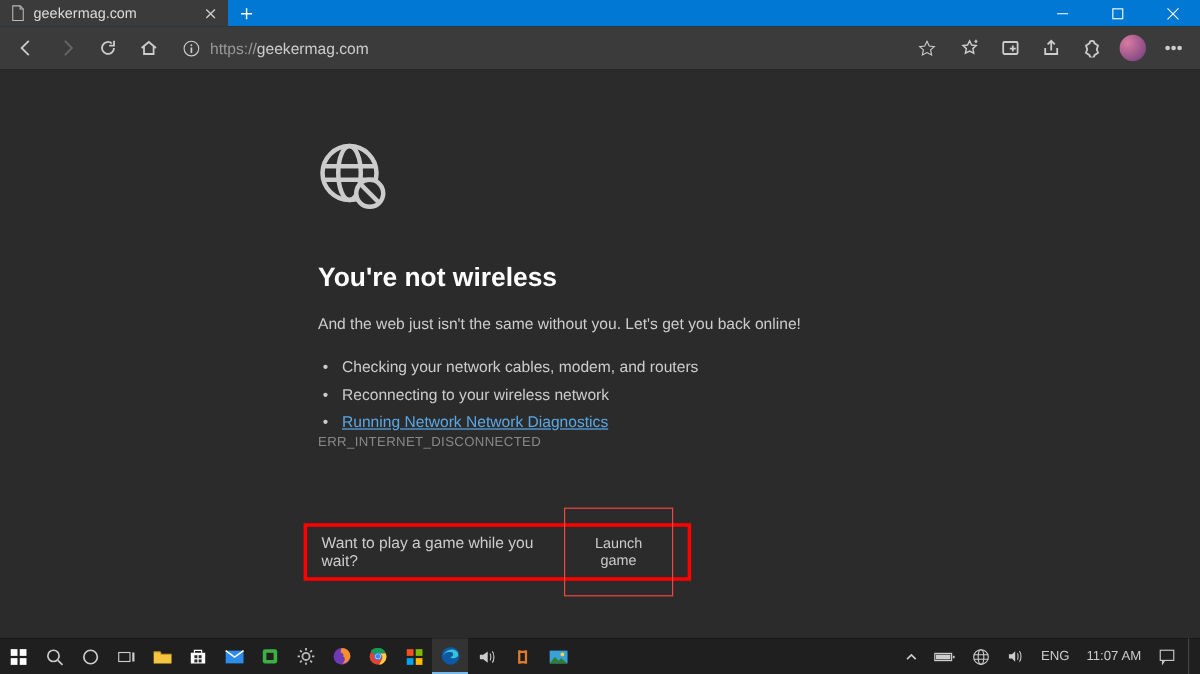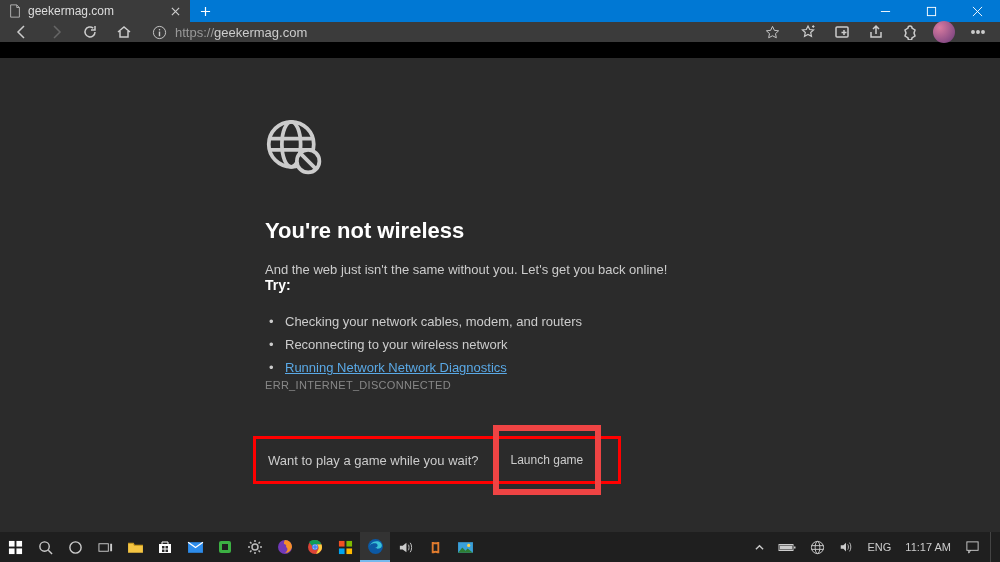--- a/index.html
+++ b/index.html
@@ -10,21 +10,21 @@
   .tab { width: 190px; background: #3b3b3b; display: flex; align-items: center; padding: 0 8px; gap: 6px; }
   .tab .favicon { width: 14px; height: 14px; display:flex; align-items:center; justify-content:center; }
   .tab .title { flex: 1; white-space: nowrap; overflow: hidden; text-overflow: ellipsis; color: #ddd; }
   .tab .close { width: 14px; height: 14px; color:#ccc; display:flex; align-items:center; justify-content:center; cursor:pointer; }
   .newtab { width: 30px; display:flex; align-items:center; justify-content:center; cursor:pointer; }
   .titlebar-spacer { flex: 1; }
   .winctl { width: 46px; display:flex; align-items:center; justify-content:center; cursor:pointer; }
   .winctl svg { stroke:#fff; stroke-width:1; fill:none; }
 
   
-  .toolbar { height: 20px; background: #3b3b3b; display:flex; align-items:center; padding: 0 6px; gap:2px; }
+  .toolbar { height: 36px; background: #3b3b3b; display:flex; align-items:center; padding: 0 6px; gap:2px; }
   .tbtn { width: 32px; height: 32px; display:flex; align-items:center; justify-content:center; color:#ccc; cursor:pointer; border-radius:2px; }
   .tbtn.disabled { color:#666; cursor:default; }
   .addrwrap { flex:1; height:28px; display:flex; align-items:center; border-radius:14px; padding:0 10px; gap:8px; color:#ccc; font-size:13px; }
   .addrwrap .protohost { color:#ccc; white-space:nowrap; }
   .addrwrap .protohost .proto { color:#999; }
   .addr-spacer { flex:1; }
   .avatar { width:22px; height:22px; border-radius:50%; background: radial-gradient(circle at 30% 30%, #d97ba0, #6b3a7a); }
   .tbtn svg { width:16px; height:16px; stroke:#ccc; fill:none; stroke-width:1.5; }
   .tbtn.disabled svg { stroke:#666; }
 
@@ -34,23 +34,23 @@
   .bigicon { width:60px; height:60px; color:#ccc; margin-bottom:40px; }
   .errorwrap h1 { color:#fff; font-size:22px; font-weight:600; margin-bottom:18px; }
   .errorwrap .subtitle { font-size:13px; color:#ccc; }
   .errorwrap .tryhdr { font-size:14px; font-weight:600; color:#fff; margin-bottom:12px; }
   .errorwrap ul { list-style:none; font-size:13px; color:#ccc;margin-top:17px; }
   .errorwrap ul li { padding:4px 0 4px 20px; position:relative; }
   .errorwrap ul li::before { content:"•"; position:absolute; left:4px; color:#ccc; }
   .errorwrap ul li a { color:#5aa9e6; text-decoration:underline; cursor:pointer; }
   .errcode { font-size:11px; color:#888; letter-spacing:0.3px; }
 
-  .gamebox { position:absolute; left:253px; top:378px; width:368px; height:48px; border:3px solid #ff0000; display:flex; align-items:center; padding:0 12px; gap:14px; }
+  .gamebox { position:absolute; left:253px; top:378px; width:323px; height:48px; border:3px solid #ff0000; display:flex; align-items:center; padding:0 12px; gap:14px; }
   .gamebox .prompt { font-size:13px; color:#ccc; }
-  .gamebox button { background:transparent; border:6px solid #ef4444; color:#ccc; font-size:12px; padding:22px 12px; cursor:pointer; font-family:inherit; }
+  .gamebox button { background:transparent; border:1px solid #ef4444; color:#ccc; font-size:12px; padding:22px 12px; cursor:pointer; font-family:inherit; }
 
   
   .taskbar { position:absolute; left:0; right:0; bottom:0; height:30px; background:#1f1f1f; display:flex; align-items:center; color:#ccc; font-size:11px;gap:43px; }
   .tleft { display:flex; align-items:center; height:100%; }
   .tleft .titem { width:30px; height:30px; display:flex; align-items:center; justify-content:center; cursor:pointer; }
   .tleft .titem.active { border-bottom:2px solid #76b9ed; background:#333; }
   .tright { margin-left:auto; display:flex; align-items:center; height:100%; gap:6px; padding-right:4px; }
   .tright .ritem { height:30px; display:flex; align-items:center; justify-content:center; padding:0 4px; cursor:pointer; }
   .showdesktop { width:6px; height:30px; border-left:1px solid #444; cursor:pointer; }
 
@@ -184,21 +184,20 @@
       <svg viewBox="0 0 64 64" width="60" height="60">
         <circle cx="28" cy="28" r="24" stroke="#ccc" stroke-width="4" fill="none"></circle>
         <ellipse cx="28" cy="28" rx="10" ry="24" stroke="#ccc" stroke-width="4" fill="none"></ellipse>
         <path d="M6 22h44M6 34h44" stroke="#ccc" stroke-width="4" fill="none"></path>
         <circle cx="46" cy="46" r="12" stroke="#ccc" stroke-width="4" fill="#2b2b2b"></circle>
         <path d="M38 38l16 16" stroke="#ccc" stroke-width="4"></path>
       </svg>
     </div>
     <h1>You're not wireless</h1>
     <div class="subtitle">And the web just isn't the same without you. Let's get you back online!</div>
-    <div class="tryhdr">Try:</div>
     <ul>
       <li>Checking your network cables, modem, and routers</li>
       <li>Reconnecting to your wireless network</li>
       <li>
         <a>Running Network Network Diagnostics</a>
       </li>
     </ul>
     <div class="errcode">ERR_INTERNET_DISCONNECTED</div>
   </div>
 
@@ -340,21 +339,21 @@
         </svg>
     </div>
     <div class="ritem">
       <svg viewBox="0 0 16 16" width="14" height="14">
           <path d="M2 6h3l3-3v10l-3-3H2z" fill="#ccc"></path>
           <path d="M10 5c1 1 1 5 0 6M12 3c2 2 2 8 0 10" stroke="#ccc" fill="none"></path>
         </svg>
     </div>
     <div class="ritem" style="font-size:11px;">ENG</div>
     <div class="ritem">
-      <span>11:17 AM</span>
+      <span>11:07 AM</span>
     </div>
     <div class="ritem">
       <svg viewBox="0 0 16 16" width="15" height="15">
           <rect x="2" y="2" width="12" height="9" stroke="#ccc" fill="none"></rect>
           <path d="M6 11l-2 3v-3" stroke="#ccc" fill="none"></path>
         </svg>
     </div>
     <div class="showdesktop"></div>
   </div>
 </div>

